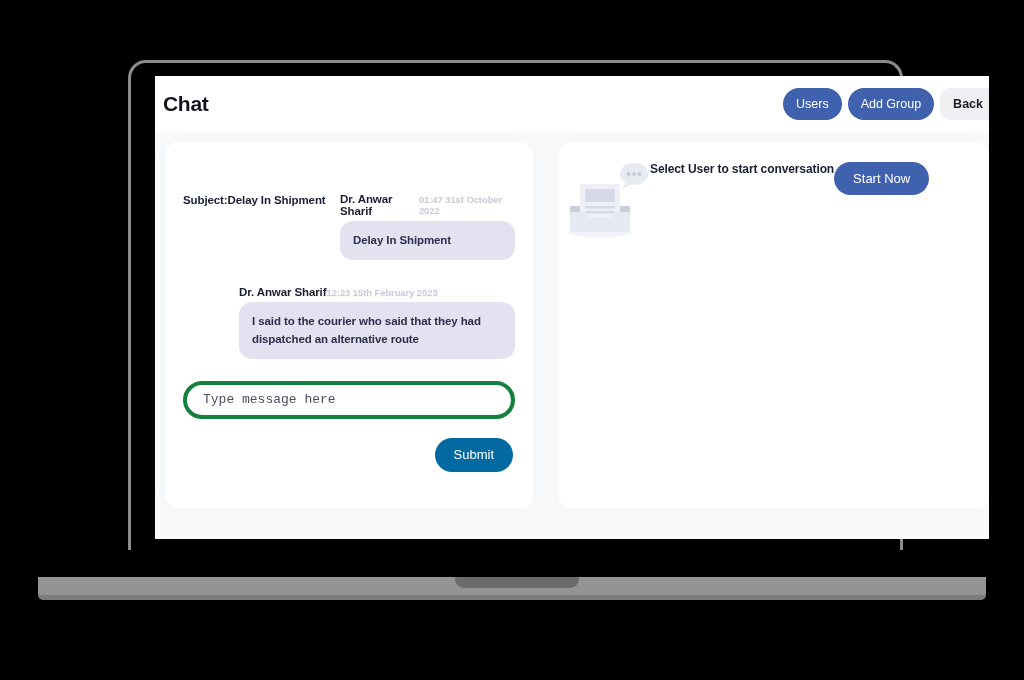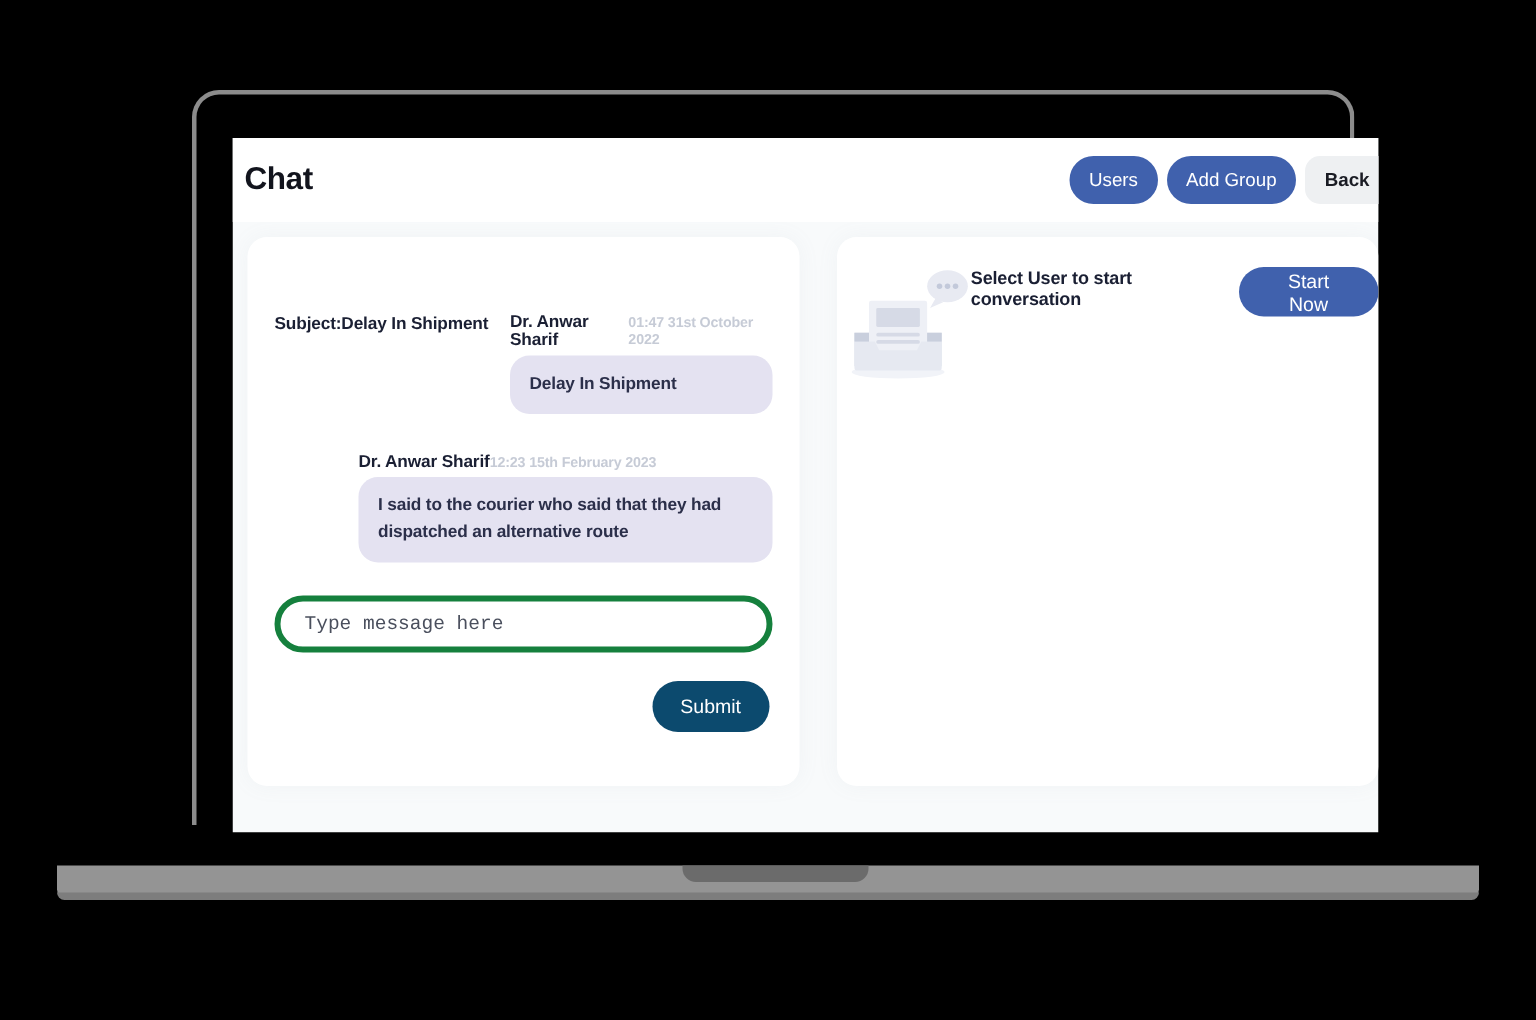--- a/index.html
+++ b/index.html
@@ -29,22 +29,22 @@
     height: 490px;
     border: 3px solid #8c8c8c;
     border-bottom: none;
     border-radius: 18px 18px 0 0;
     background: #000;
   }
 
   #laptop-screen {
     position: absolute;
     left: 155px;
-    top: 92px;
-    width: 764px;
+    top: 76px;
+    width: 834px;
     height: 463px;
     background: #ffffff;
     overflow: hidden;
   }
 
   #laptop-base {
     position: absolute;
     left: 38px;
     top: 577px;
     width: 948px;
@@ -239,21 +239,21 @@
   #message-input::placeholder { color: #4a4f5d; }
 
   #submit-row {
     display: flex;
     justify-content: flex-end;
     margin-top: 19px;
     padding-right: 2px;
   }
 
   #submit-button {
-    background: #0c4a6e;
+    background: #0369a1;
     color: #fff;
     border: none;
     border-radius: 17px;
     height: 34px;
     padding: 0 19px;
     font-family: "Liberation Sans", sans-serif;
     font-size: 13px;
     cursor: pointer;
   }
 

